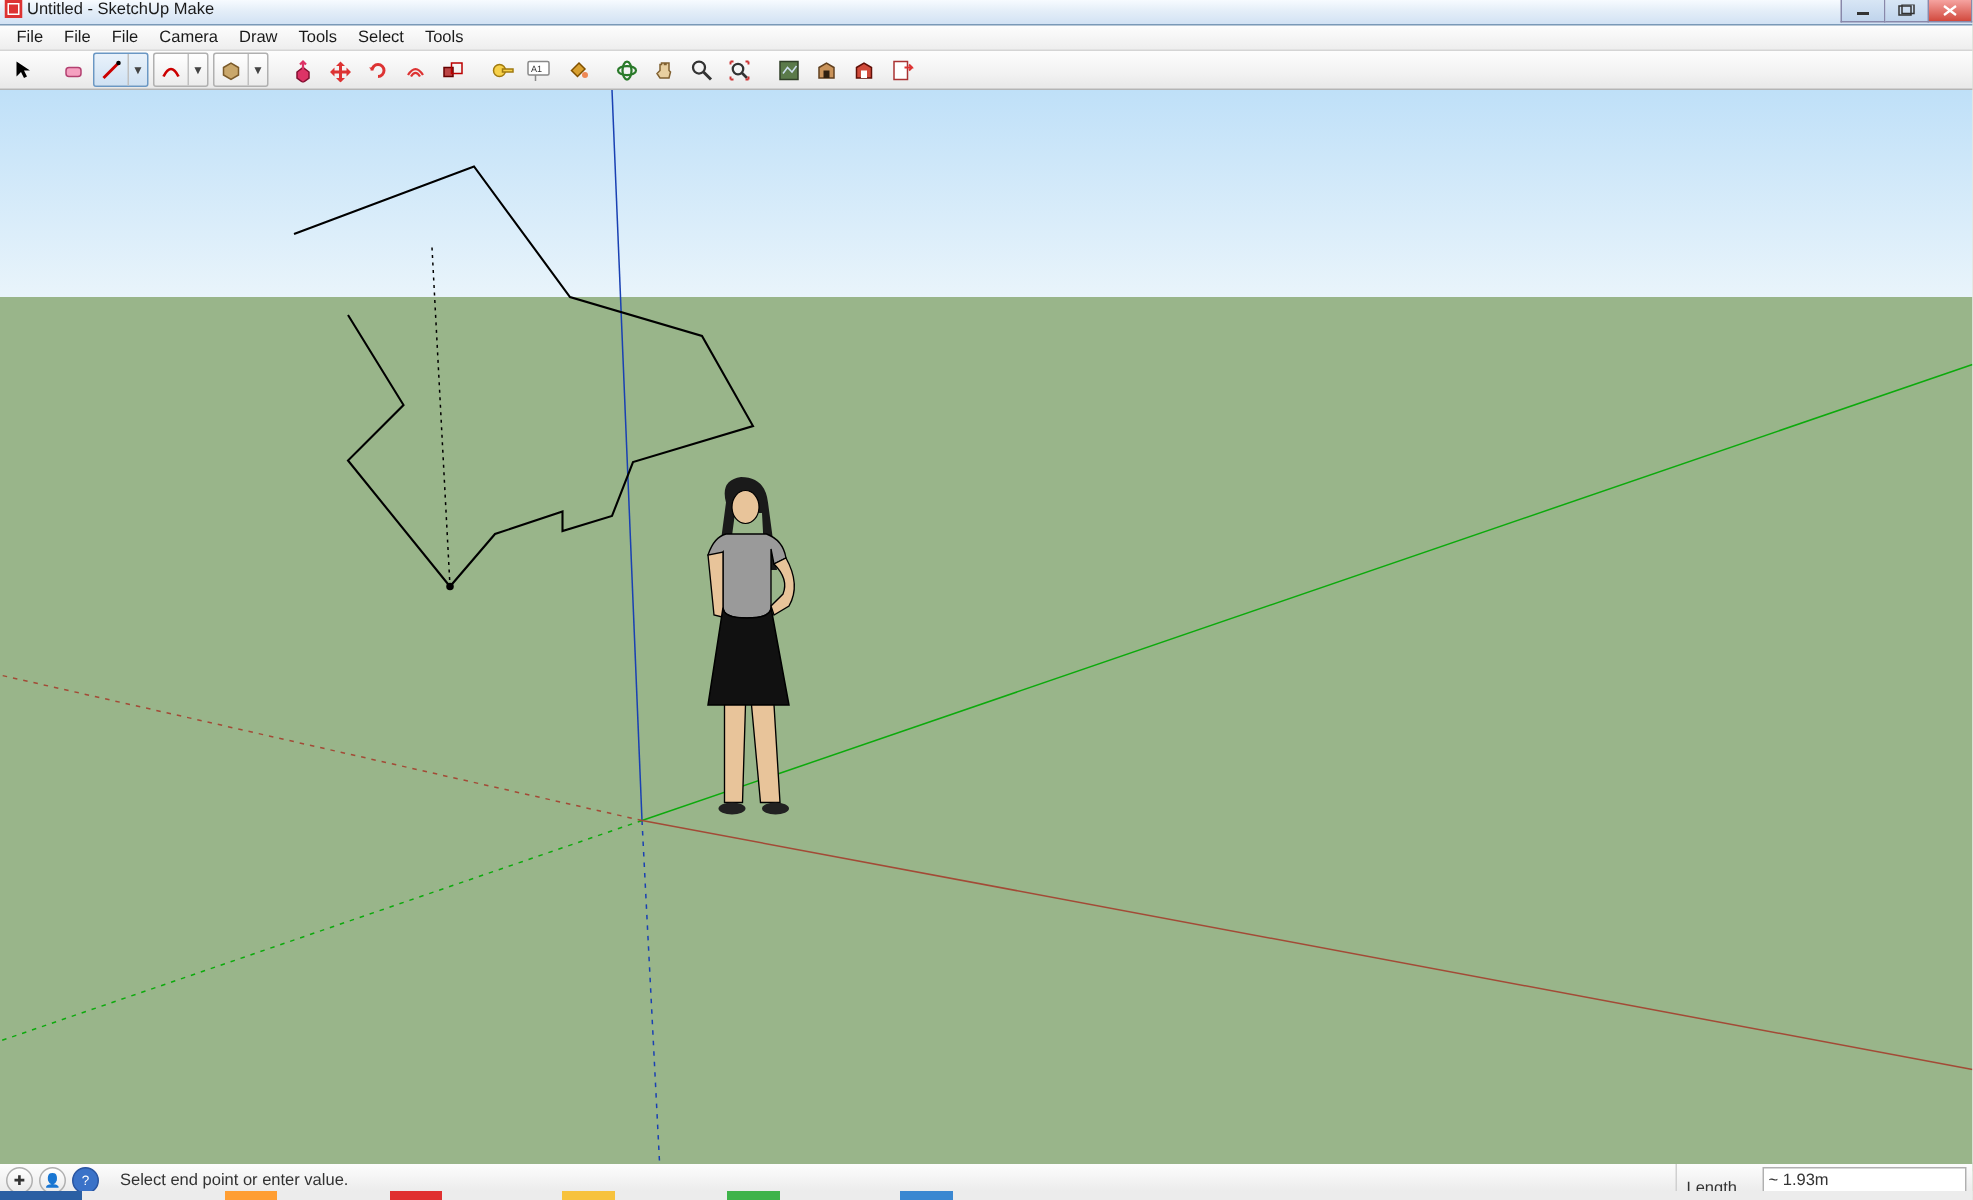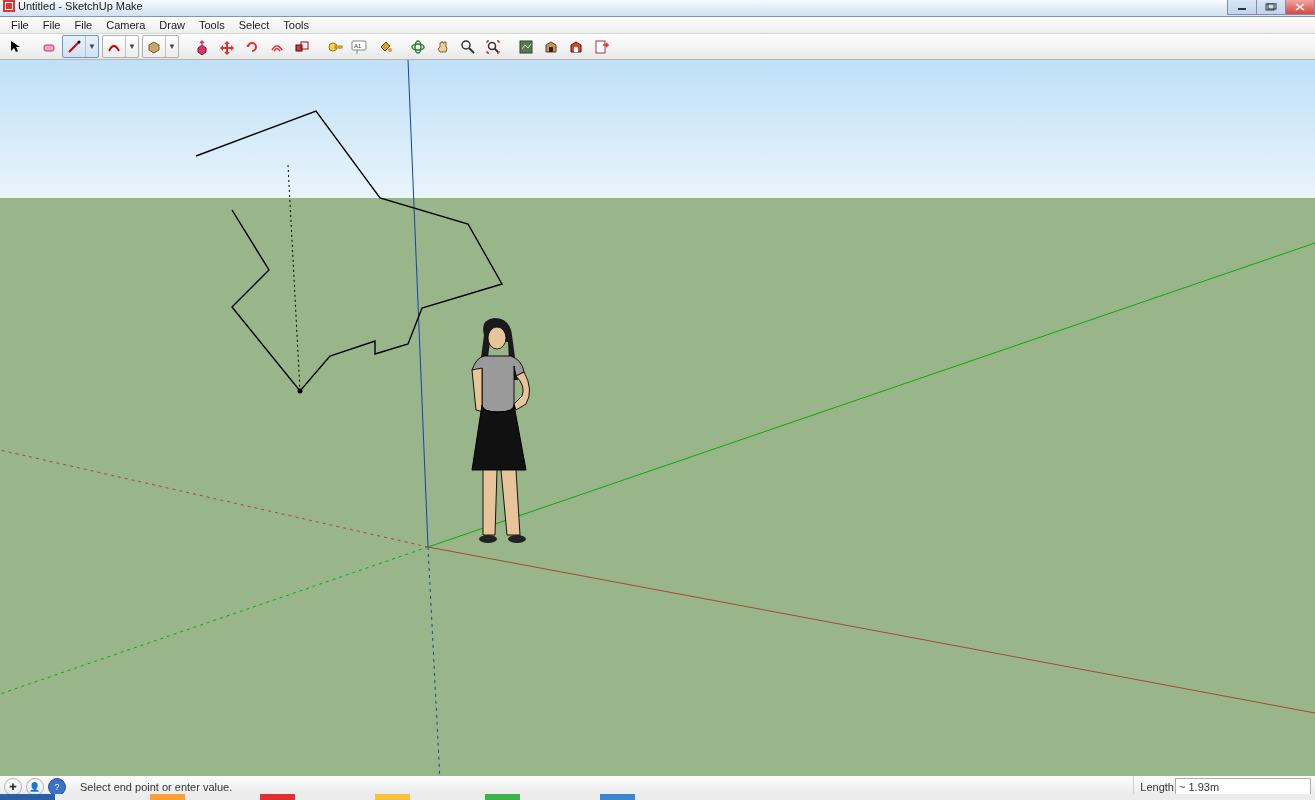--- a/index.html
+++ b/index.html
@@ -109,22 +109,22 @@
     font-size:11px;
     color:#333;
     position: relative;
   }
   .status-icon {
     width: 16px; height:16px; border:1px solid #b0b0b0; border-radius:50%;
     display:flex; align-items:center; justify-content:center;
     margin-right:4px; font-size:9px; background:linear-gradient(#fff,#e9e9e9);
   }
   .status-label-box {
-    position:absolute; right:135px; top:0; height:100%;
-    display:flex; align-items:center; font-size:11px; color:#333;
+    position:absolute; right:151px; top:0; height:100%;
+    display:flex; align-items:flex-end; font-size:11px; color:#333;
     border-left:1px solid #d0d0d0; padding: 0 6px;
   }
   .status-input-box {
     position:absolute; right:4px; top:2px; width:128px; height:16px;
     border:1px solid #b0b0b0; background:#fff;
     padding:0 3px; font-size:11px; display:flex; align-items:center;
   }
 
   .taskbar-hint {
     position:absolute; bottom:0; left:0; right:0; height:6px;

